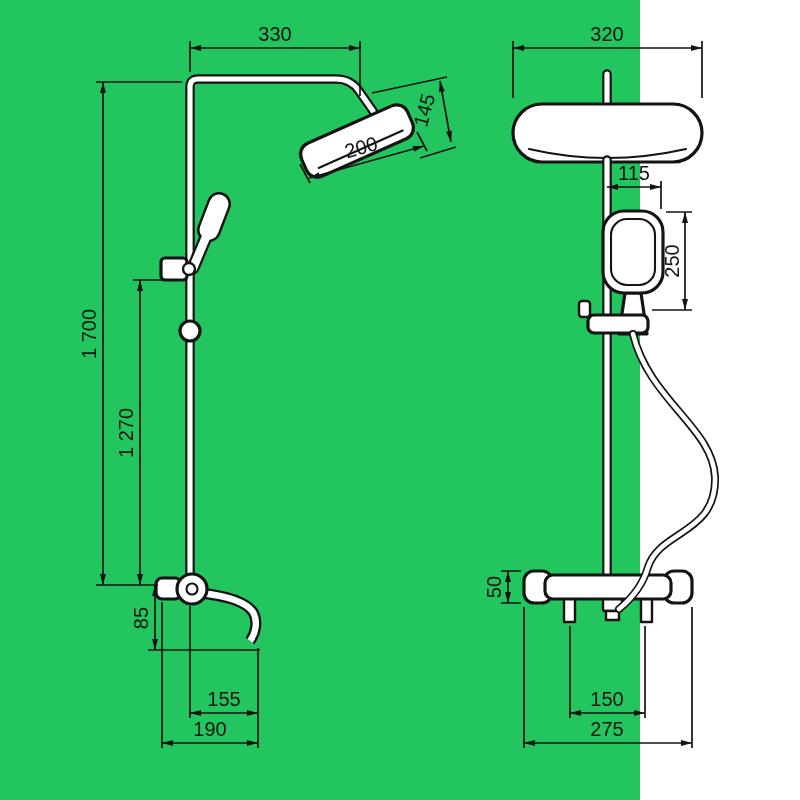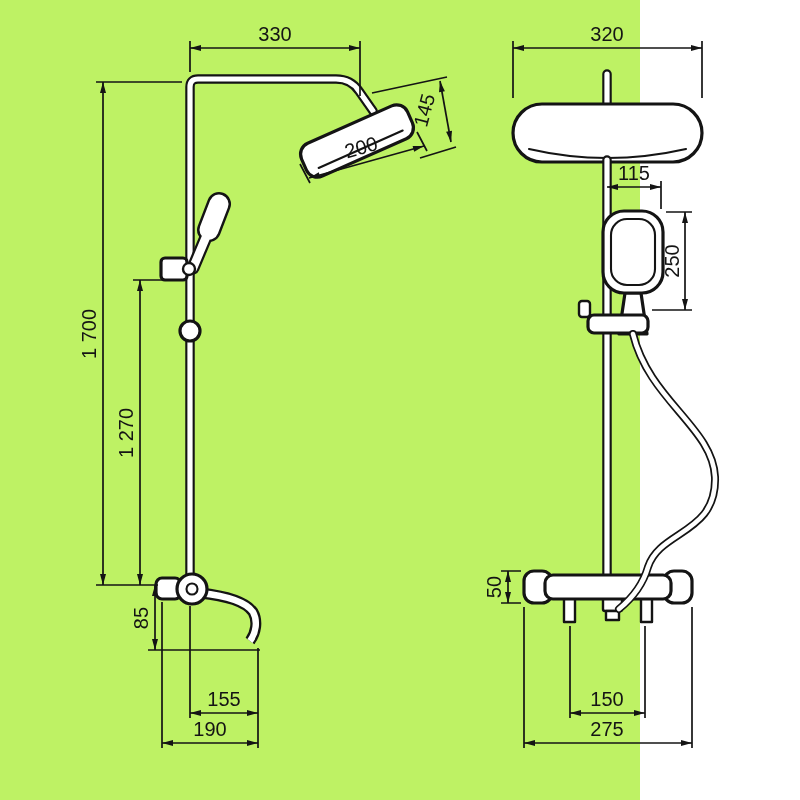--- a/index.html
+++ b/index.html
@@ -1,16 +1,16 @@
 <!DOCTYPE html>
 <html><head>
 <meta charset="utf-8">
 <style>
   html,body{margin:0;padding:0;background:#fff}
-  .stage{width:640px;height:800px;background:#bef264;font-family:"Liberation Sans",sans-serif}
+  .stage{width:640px;height:800px;background:#22c55e;font-family:"Liberation Sans",sans-serif}
   svg{display:block}
   .objf{fill:#fff;stroke:#141414;stroke-width:3.2;stroke-linejoin:round}
   .objf2{fill:#fff;stroke:#141414;stroke-width:2.4;stroke-linejoin:round}
   .thin{fill:none;stroke:#141414;stroke-width:2.1;stroke-linecap:round}
   .to{fill:none;stroke:#141414;stroke-width:9.5;stroke-linejoin:round;stroke-linecap:round}
   .ti{fill:none;stroke:#fff;stroke-width:5.2;stroke-linejoin:round;stroke-linecap:round}
   .to2{fill:none;stroke:#141414;stroke-width:11;stroke-linejoin:round;stroke-linecap:butt}
   .ti2{fill:none;stroke:#fff;stroke-width:6.4;stroke-linejoin:round;stroke-linecap:butt}
   .ho{fill:none;stroke:#141414;stroke-width:8;stroke-linecap:round}
   .hi{fill:none;stroke:#fff;stroke-width:4.6;stroke-linecap:round}

